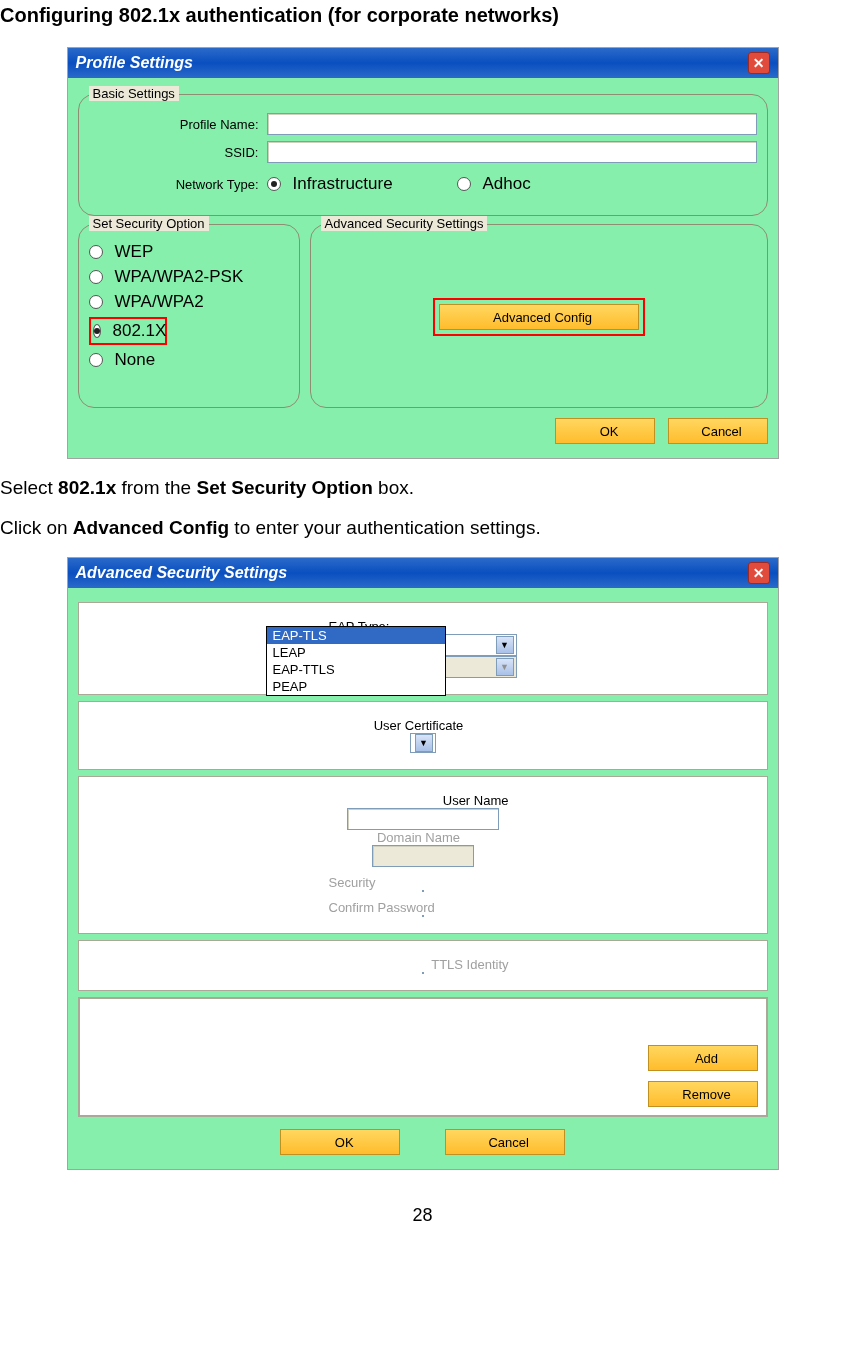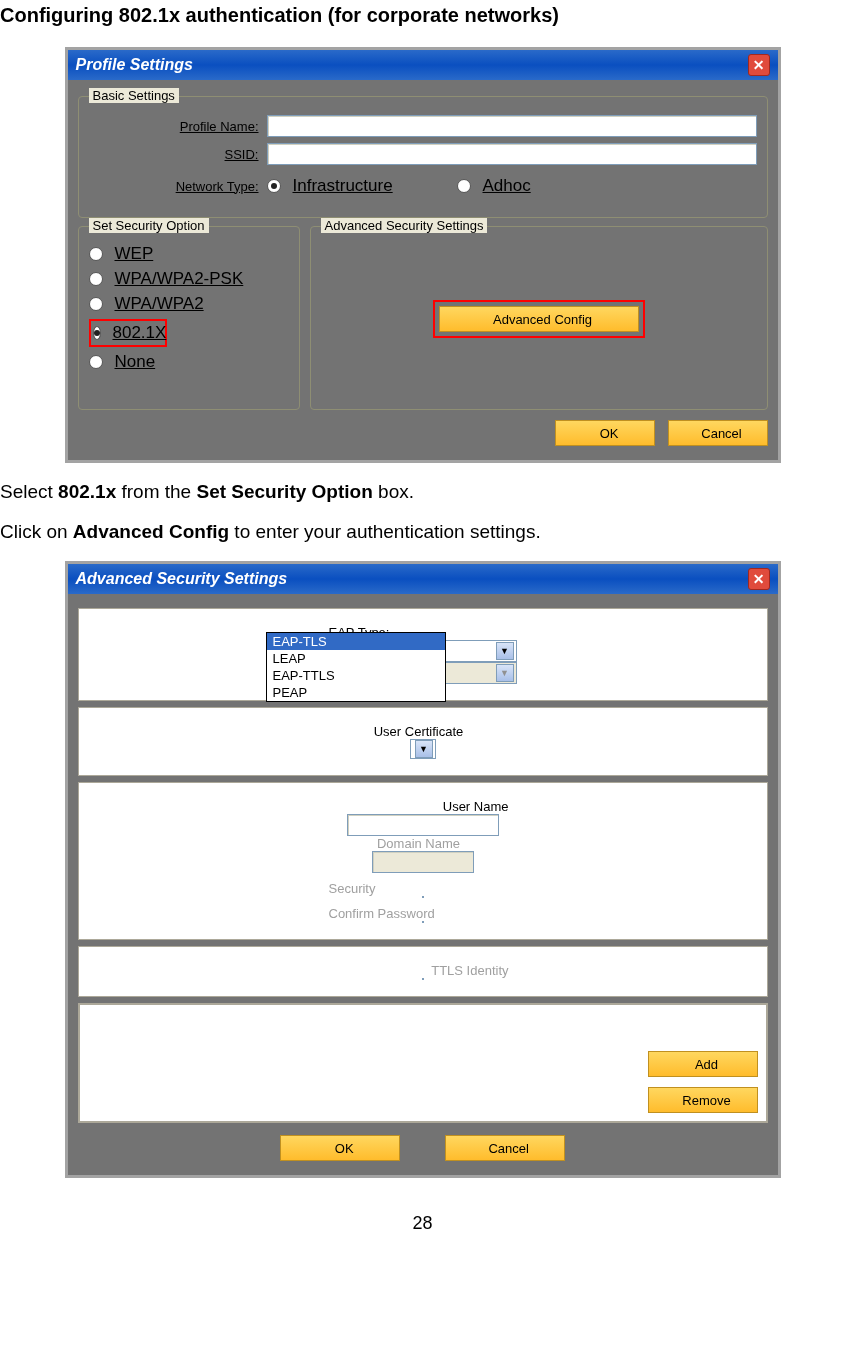--- a/index.html
+++ b/index.html
@@ -15,22 +15,22 @@
       margin: 4px 0 20px 0;
     }
     .instruction {
       font-size: 19px;
       margin: 18px 0;
     }
     .instruction b {
       font-weight: bold;
     }
     .dialog {
-      border: 3px solid #a3a3a3;
-      background: #737373;
+      border: 1px solid #a3a3a3;
+      background: #86efac;
       margin: 0 auto;
       position: relative;
     }
     .titlebar {
       background: linear-gradient(to bottom, #2a6ac9 0%, #0a4fc0 50%, #2a6ac9 100%);
       color: #fff;
       font-weight: bold;
       font-style: italic;
       font-size: 16px;
       padding: 4px 8px;
@@ -51,25 +51,24 @@
       color: #fff;
       font-size: 14px;
       font-weight: bold;
       font-style: normal;
     }
     .dialog-body {
       padding: 8px 10px 14px 10px;
     }
     .groupbox {
       border: 1px solid #8e8e73;
-      border-radius: 4px;
+      border-radius: 16px;
       margin-top: 8px;
       position: relative;
       padding: 12px 10px 10px 10px;
-      text-decoration: underline;
     }
     .groupbox-legend {
       position: absolute;
       top: -9px;
       left: 10px;
       background: #ece9d8;
       padding: 0 4px;
       font-size: 13px;
     }
     .form-row {

